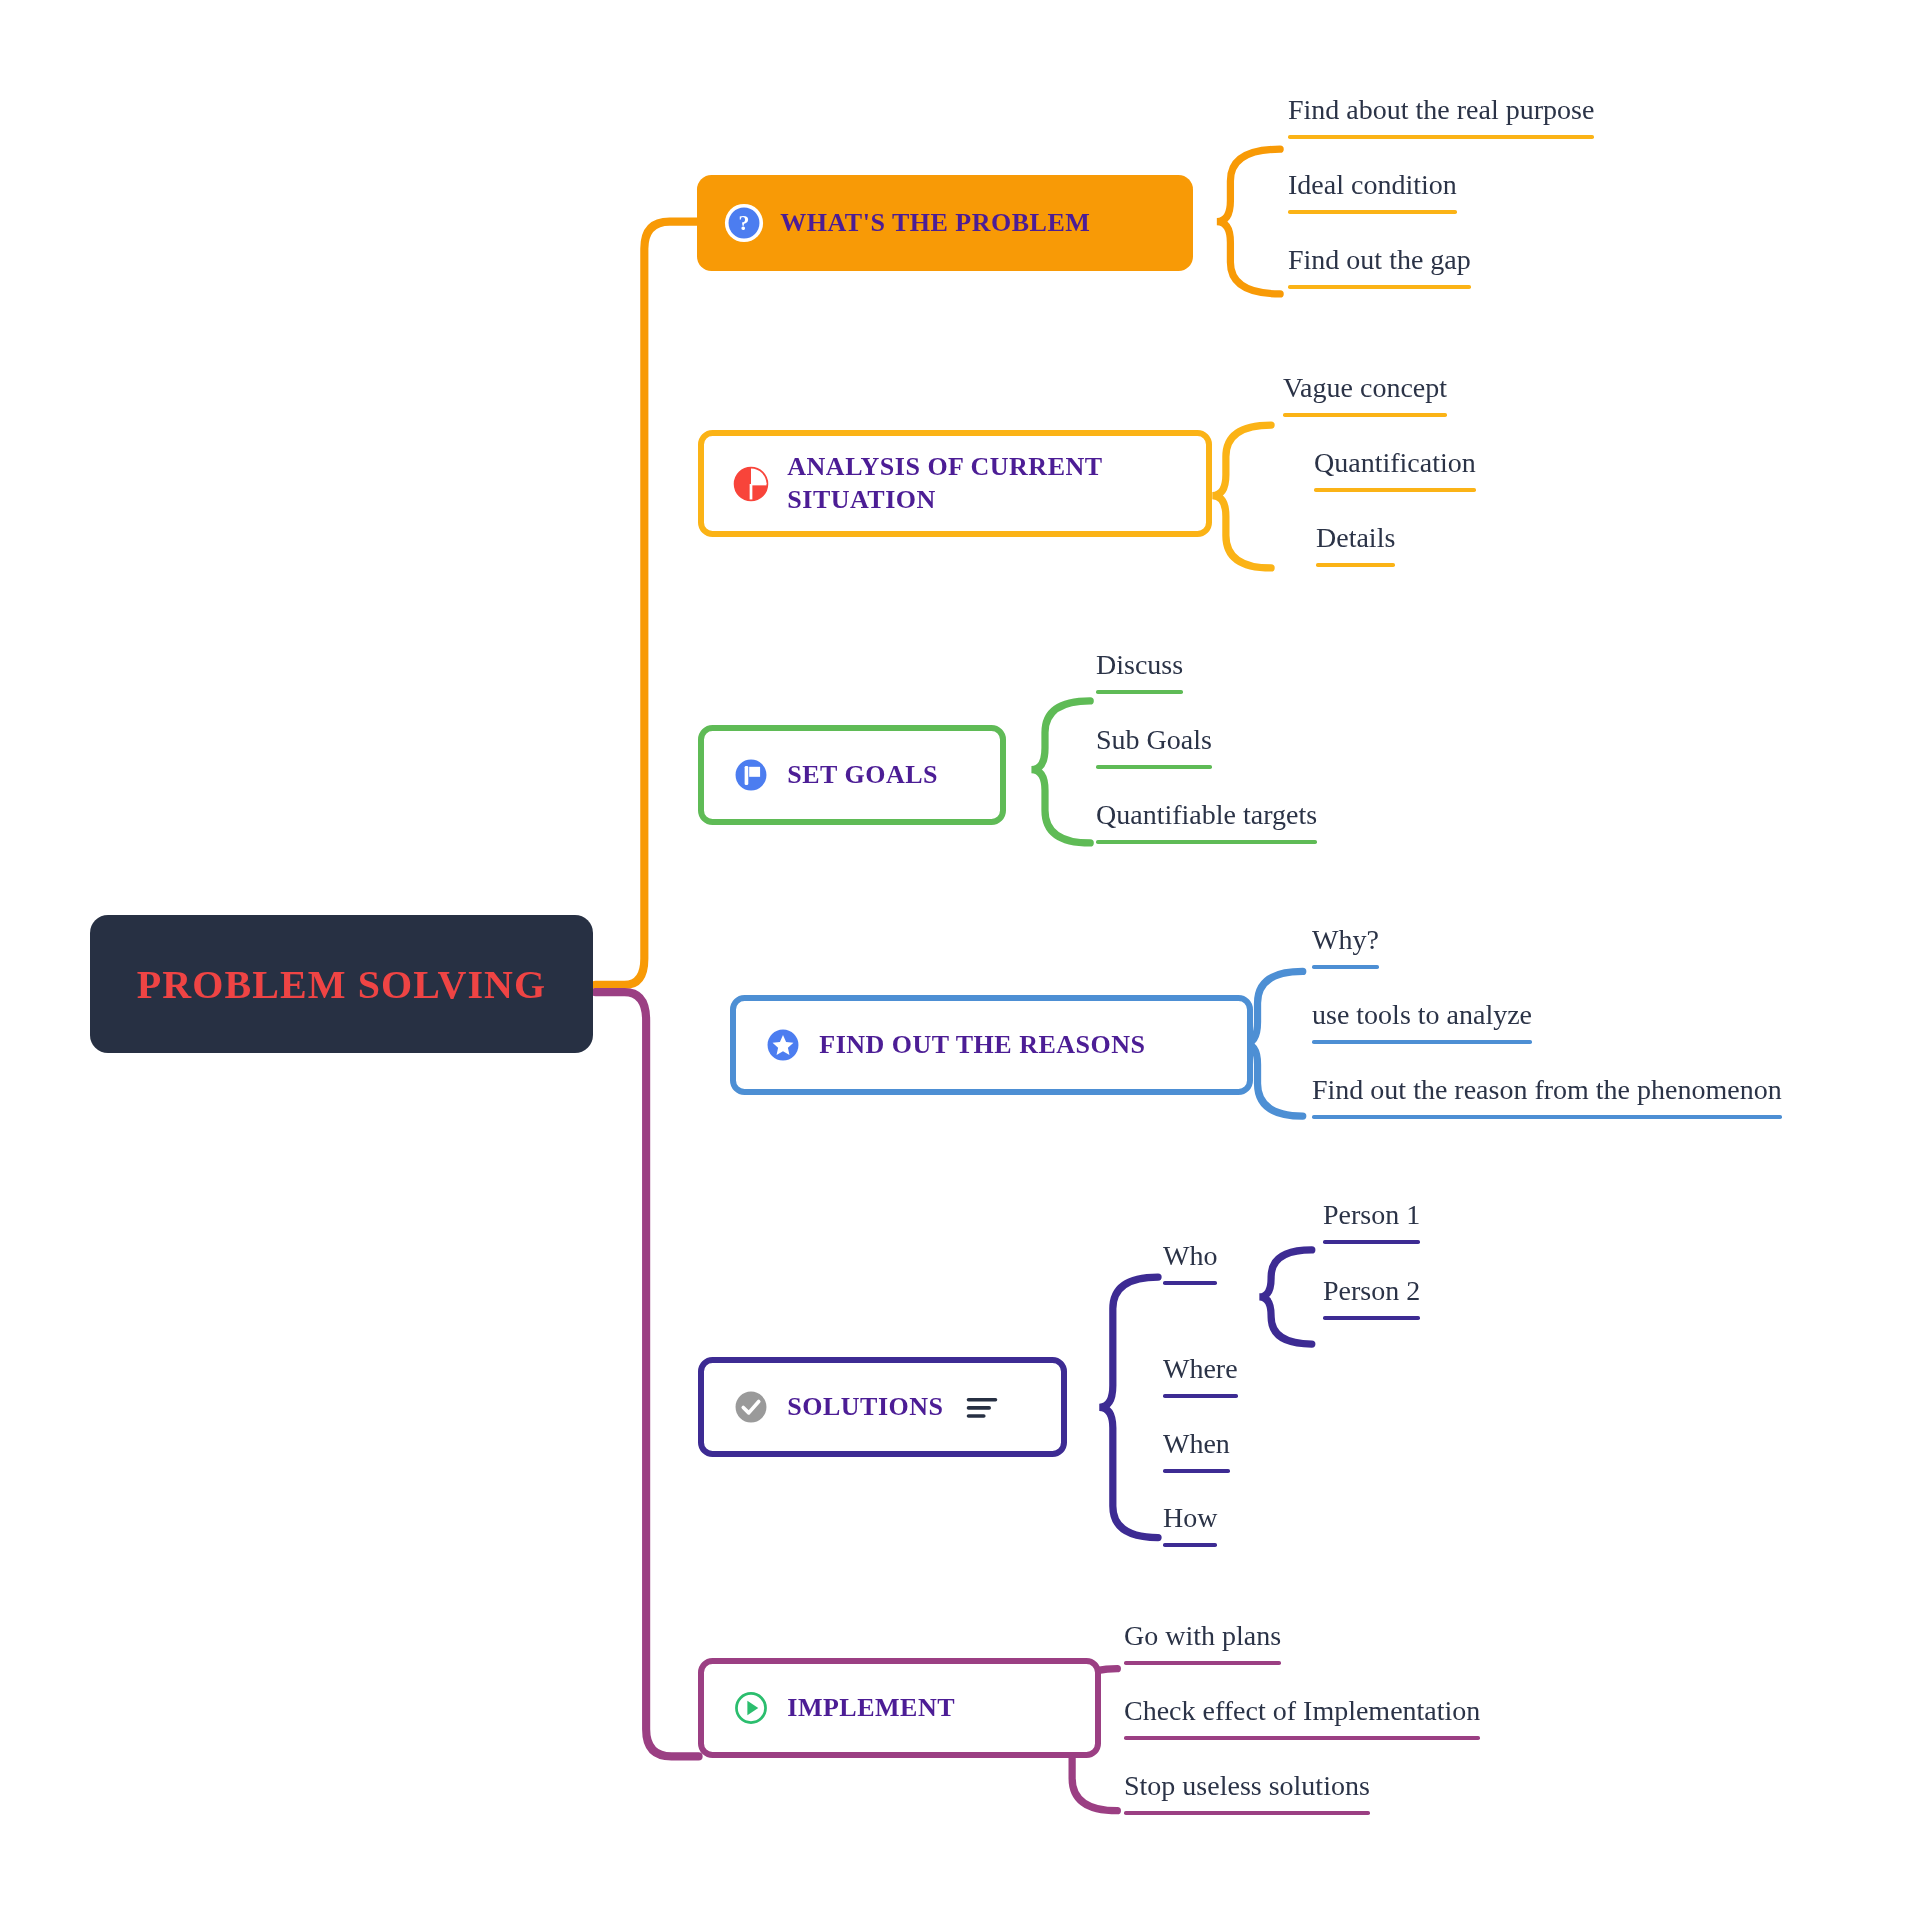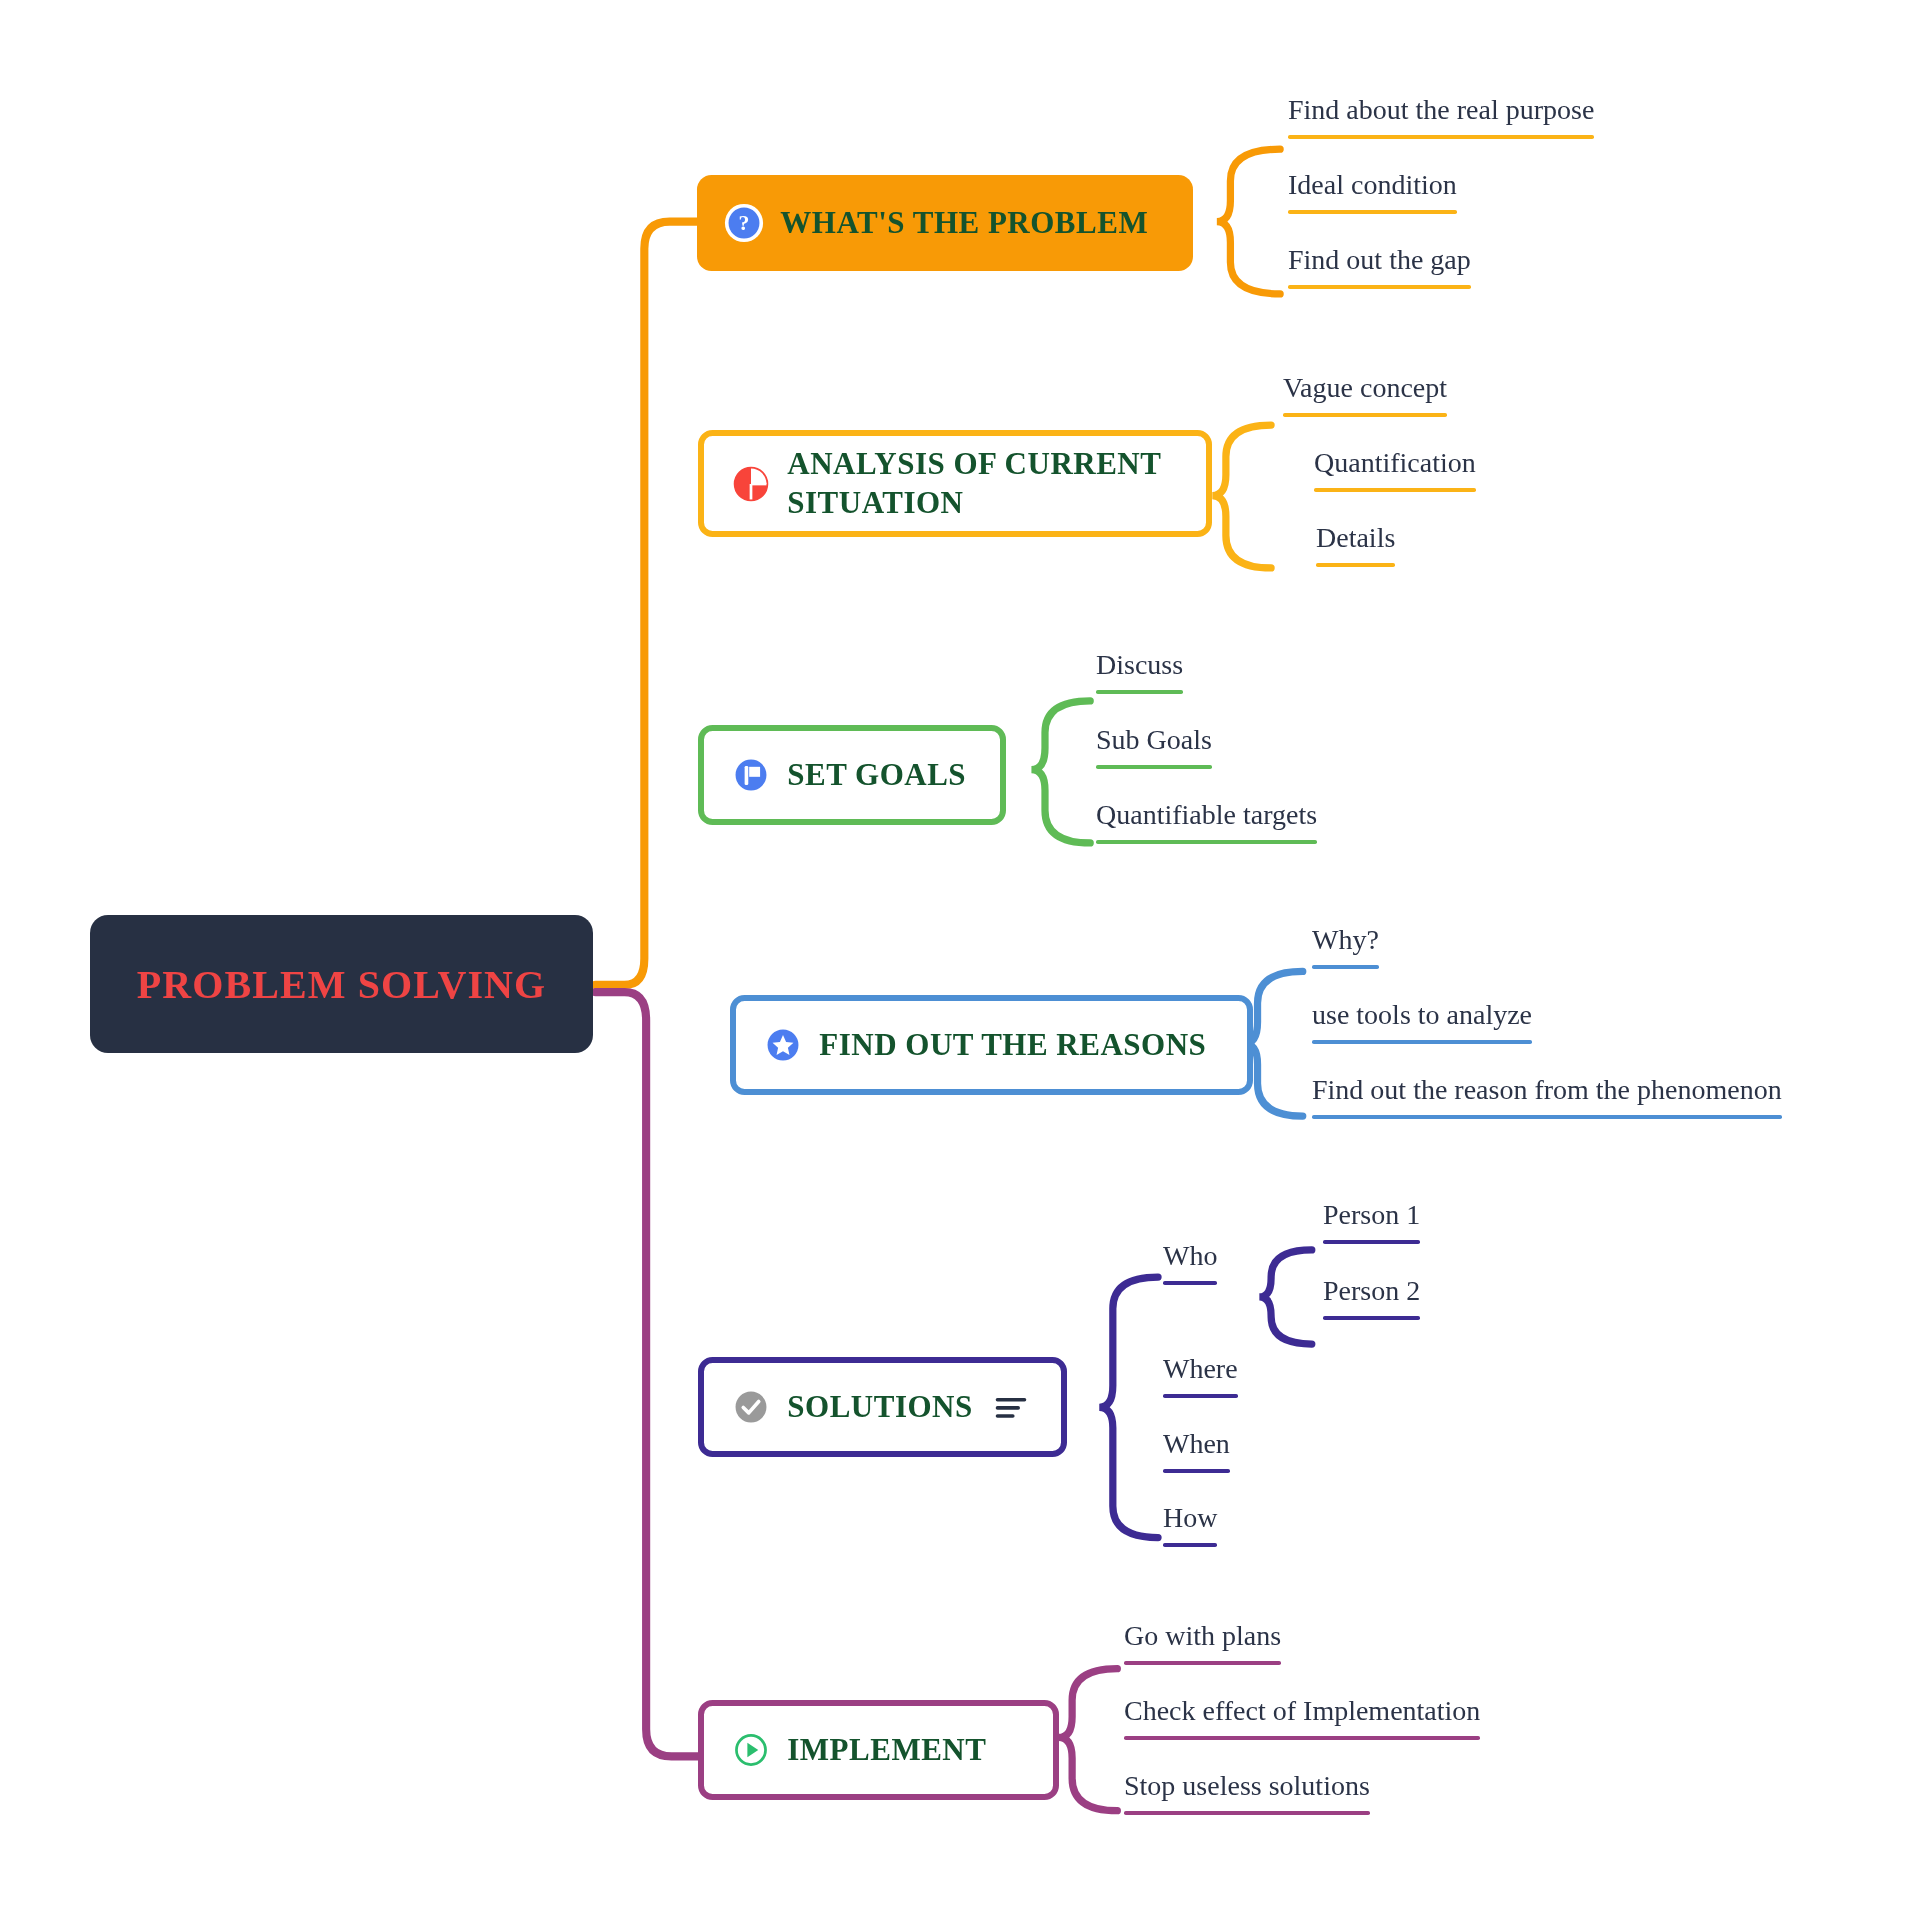--- a/index.html
+++ b/index.html
@@ -57,22 +57,22 @@
     background: #ffffff;
     border-radius: 14.5px;
     display: flex;
     align-items: center;
     padding: 0 27px;
   }
   .branch-node.filled {
     border: none;
   }
   .branch-label {
-    color: #14532d;
-    font-size: 31px;
+    color: #4c1d95;
+    font-size: 26px;
     font-weight: bold;
     letter-spacing: 0.5px;
     line-height: 1.25;
     font-family: "Liberation Serif", "DejaVu Serif", serif;
     white-space: pre-line;
   }
   .node-icon {
     flex: 0 0 auto;
     width: 40px;
     height: 40px;
@@ -262,21 +262,21 @@
   </div>
   <div class="leaf" style="left:1163px; top:1429px;">
     <span class="leaf-text">When</span>
     <span class="leaf-underline" style="background:#3D2B93;"></span>
   </div>
   <div class="leaf" style="left:1163px; top:1503px;">
     <span class="leaf-text">How</span>
     <span class="leaf-underline" style="background:#3D2B93;"></span>
   </div>
 
-  <div class="branch-node" style="left:698px; top:1700px; width:361px; height:100px; border:6.3px solid #9B3F83;">
+  <div class="branch-node" style="left:698px; top:1658px; width:403px; height:100px; border:6.3px solid #9B3F83;">
     <svg class="node-icon" viewBox="0 0 44 44">
       <circle cx="22" cy="22" r="16" fill="#ffffff" stroke="#2BBE6E" stroke-width="3"></circle>
       <path d="M 18 14 L 30 22 L 18 30 Z" fill="#2BBE6E"></path>
     </svg>
     <span class="branch-label">IMPLEMENT</span>
   </div>
 
   <div class="leaf" style="left:1124px; top:1621px;">
     <span class="leaf-text">Go with plans</span>
     <span class="leaf-underline" style="background:#9B3F83;"></span>

